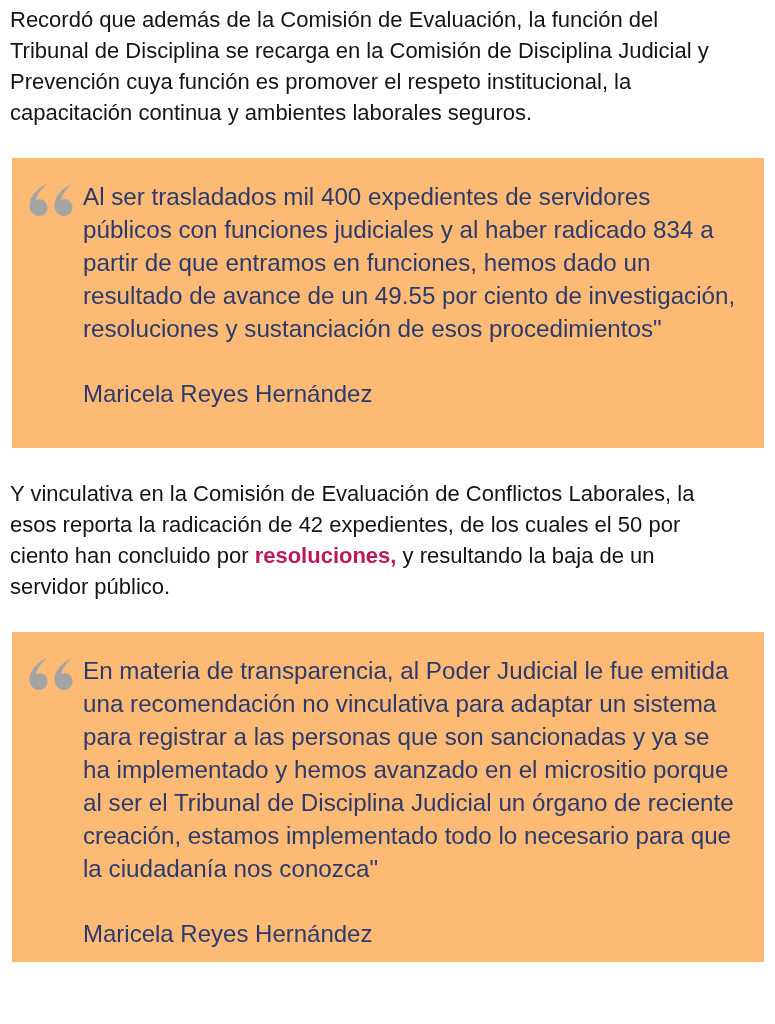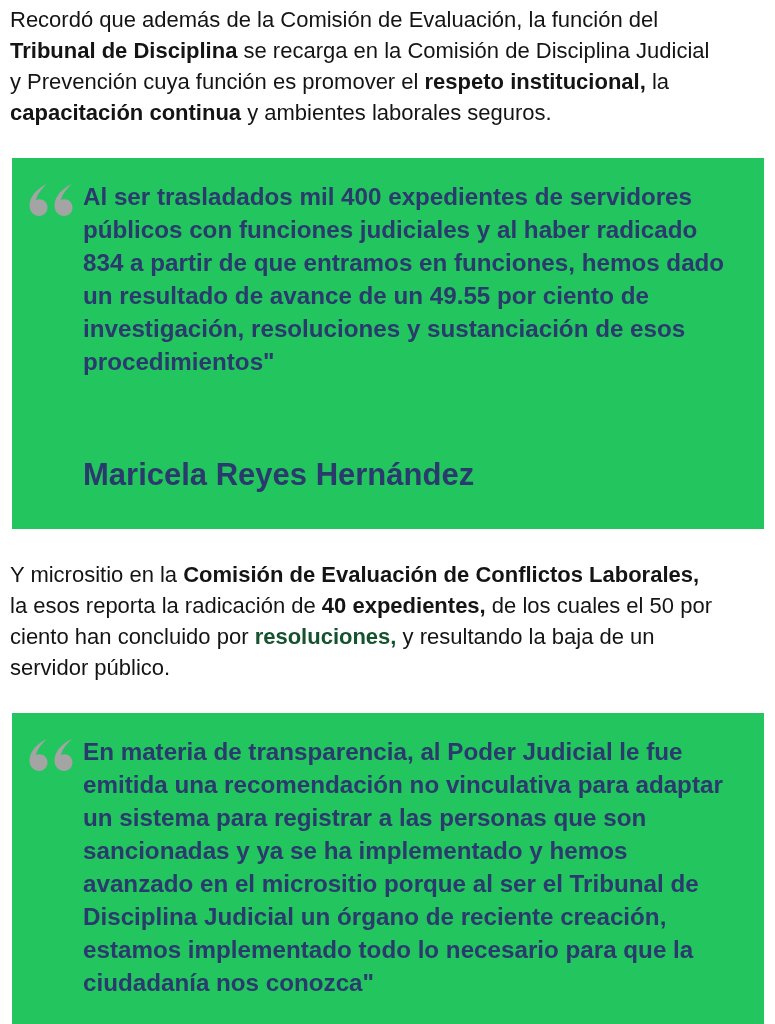--- a/index.html
+++ b/index.html
@@ -16,76 +16,75 @@
   .article {
     padding-top: 4px;
   }
   p.body-para {
     margin: 0 57px 0 10px;
     font-size: 22px;
     line-height: 31px;
     color: #141414;
   }
   .seg-bold {
-    font-weight: bold;
+    font-weight: normal;
   }
   a.seg-link {
-    color: #14532d;
+    color: #be185d;
     font-weight: bold;
     text-decoration: none;
   }
   blockquote.pull-quote {
     position: relative;
     margin: 30px 11px 30px 12px;
-    background: #22c55e;
+    background: #fdba74;
     padding: 22px 24px 38px 71px;
-    font-weight: bold;
   }
   blockquote.pull-quote.last {
     margin-bottom: 0;
     padding-bottom: 12px;
   }
   .qmark {
     position: absolute;
     left: 15px;
     top: 26px;
   }
   .qmark path {
     fill: #a4a4a4;
   }
   p.quote-text {
     margin: 0;
     font-size: 24.2px;
     line-height: 33px;
     color: #2b3a6d;
   }
   p.quote-author {
-    margin: 80px 0 0 0;
-    font-size: 31px;
+    margin: 32px 0 0 0;
+    font-size: 24px;
     line-height: 33px;
     color: #2b3a6d;
   }
 </style>
 </head>
 <body>
 
 <div class="article">
 
   <p class="body-para"><span>Recordó que además de la Comisión de Evaluación, la función del </span><span class="seg-bold">Tribunal de Disciplina</span><span> se recarga en la Comisión de Disciplina Judicial y Prevención cuya función es promover el </span><span class="seg-bold">respeto institucional,</span><span> la </span><span class="seg-bold">capacitación continua</span><span> y ambientes laborales seguros.</span></p>
 
   <blockquote class="pull-quote">
     <svg class="qmark" width="46" height="32" viewBox="0 0 46 32" aria-hidden="true">
       <path d="M20 0 C10 4.5 2.5 12.5 2.5 21.5 C2.5 27.5 6.8 32 12 32 C17 32 20.5 28.3 20.5 23.5 C20.5 18.7 17 15.2 12.2 15.2 C11 15.2 9.8 15.5 8.8 16 C10.8 9.5 14.8 4.3 20 0 Z"></path>
       <path d="M45 0 C35 4.5 27.5 12.5 27.5 21.5 C27.5 27.5 31.8 32 37 32 C42 32 45.5 28.3 45.5 23.5 C45.5 18.7 42 15.2 37.2 15.2 C36 15.2 34.8 15.5 33.8 16 C35.8 9.5 39.8 4.3 45 0 Z"></path>
     </svg>
     <p class="quote-text">Al ser trasladados mil 400 expedientes de servidores públicos con funciones judiciales y al haber radicado 834 a partir de que entramos en funciones, hemos dado un resultado de avance de un 49.55 por ciento de investigación, resoluciones y sustanciación de esos procedimientos"</p>
     <p class="quote-author">Maricela Reyes Hernández</p>
   </blockquote>
 
-  <p class="body-para"><span>Y micrositio en la </span><span class="seg-bold">Comisión de Evaluación de Conflictos Laborales,</span><span> la esos reporta la radicación de </span><span class="seg-bold">40 expedientes,</span><span> de los cuales el 50 por ciento han concluido por </span><a href="#" class="seg-link">resoluciones,</a><span> y resultando la baja de un servidor público.</span></p>
+  <p class="body-para"><span>Y vinculativa en la </span><span class="seg-bold">Comisión de Evaluación de Conflictos Laborales,</span><span> la esos reporta la radicación de </span><span class="seg-bold">42 expedientes,</span><span> de los cuales el 50 por ciento han concluido por </span><a href="#" class="seg-link">resoluciones,</a><span> y resultando la baja de un servidor público.</span></p>
 
   <blockquote class="pull-quote last">
     <svg class="qmark" width="46" height="32" viewBox="0 0 46 32" aria-hidden="true">
       <path d="M20 0 C10 4.5 2.5 12.5 2.5 21.5 C2.5 27.5 6.8 32 12 32 C17 32 20.5 28.3 20.5 23.5 C20.5 18.7 17 15.2 12.2 15.2 C11 15.2 9.8 15.5 8.8 16 C10.8 9.5 14.8 4.3 20 0 Z"></path>
       <path d="M45 0 C35 4.5 27.5 12.5 27.5 21.5 C27.5 27.5 31.8 32 37 32 C42 32 45.5 28.3 45.5 23.5 C45.5 18.7 42 15.2 37.2 15.2 C36 15.2 34.8 15.5 33.8 16 C35.8 9.5 39.8 4.3 45 0 Z"></path>
     </svg>
     <p class="quote-text">En materia de transparencia, al Poder Judicial le fue emitida una recomendación no vinculativa para adaptar un sistema para registrar a las personas que son sancionadas y ya se ha implementado y hemos avanzado en el micrositio porque al ser el Tribunal de Disciplina Judicial un órgano de reciente creación, estamos implementado todo lo necesario para que la ciudadanía nos conozca"</p>
     <p class="quote-author">Maricela Reyes Hernández</p>
   </blockquote>
 

